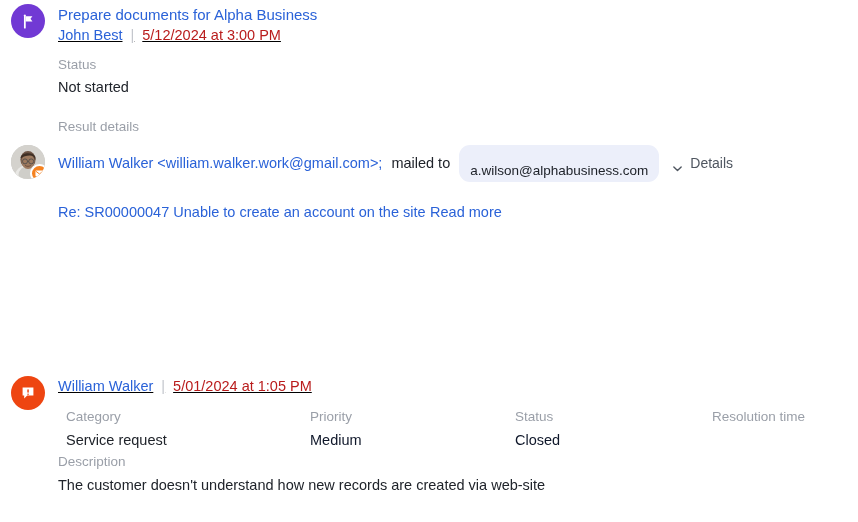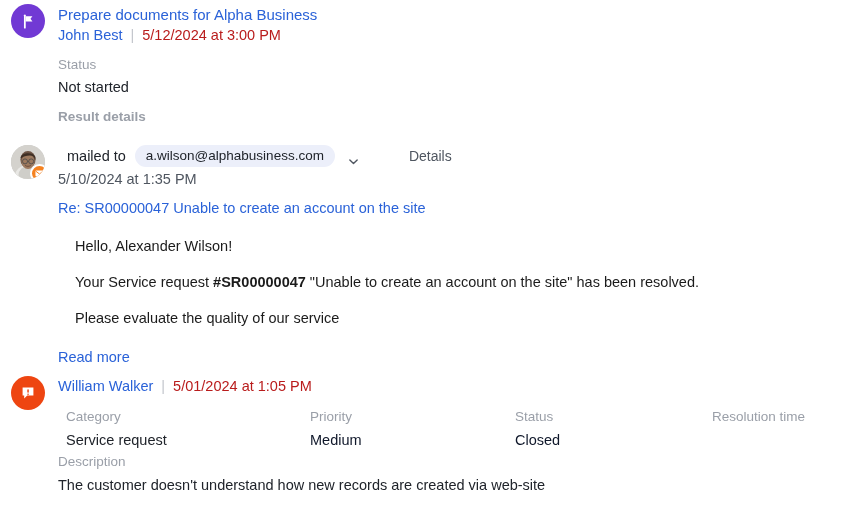--- a/index.html
+++ b/index.html
@@ -92,20 +92,21 @@
     line-height: 21px;
     text-decoration: none;
     cursor: pointer;
   }
 
   .meta-line {
     line-height: 21px;
     white-space: nowrap;
     display: flex;
     align-items: flex-start;
+    text-decoration: underline;
   }
   .author-link {
     color: #2a62d8;
     font-size: 14.5px;
     text-decoration: none;
     cursor: pointer;
   }
   .meta-sep {
     color: #c3c6cc;
     font-size: 14.5px;
@@ -130,21 +131,21 @@
   }
   .field-value.is-link {
     color: #0f172a;
     cursor: pointer;
   }
 
   
   #entry-task { top: 4px; }
   #entry-task .field-status-label { margin-top: 9px; }
   #entry-task .field-status-value { margin-top: 3px; }
-  #entry-task .field-result-label { margin-top: 10px; font-weight: bold; }
+  #entry-task .field-result-label { margin-top: 20px; }
 
   
   #entry-email { top: 145px; }
   .email-head {
     display: flex;
     align-items: center;
     line-height: 21px;
     white-space: nowrap;
   }
   .email-from {
@@ -154,35 +155,34 @@
     cursor: pointer;
   }
   .mailed-to {
     color: #20242b;
     font-size: 14.5px;
     margin-left: 9px;
   }
   .chip {
     display: inline-block;
     margin-left: 9px;
-    padding: 3px 11px 4px;
+    padding: 18px 11px 4px;
     border-radius: 11px;
     background: #eceffa;
     color: #20242b;
     font-size: 13.5px;
     line-height: 15px;
     cursor: pointer;
     text-align: center;
   }
   .details-toggle {
     display: flex;
     align-items: flex-end;
     margin-left: 13px;
     cursor: pointer;
-    gap: 43px;
   }
   .details-label {
     color: #4f5660;
     font-size: 14px;
     margin-left: 7px;
   }
   .chev {
     width: 11px;
     height: 11px;
     display: block;
@@ -302,39 +302,34 @@
               <path d="M1.3 1.6l4.7 3.6 4.7-3.6" stroke="#f58220" stroke-width="1.3" fill="none" stroke-linecap="round" stroke-linejoin="round"></path>
             </svg>
           </div>
         </div>
       </div>
     </div>
 
     <div class="entry-body">
 
       <div class="email-head">
+        <a class="email-from">William Walker &lt;william.walker.work@gmail.com&gt;;</a>
         <span class="mailed-to">mailed to</span>
         <span class="chip">a.wilson@alphabusiness.com</span>
         <span class="details-toggle">
           <svg class="chev" viewBox="0 0 12 12" aria-hidden="true">
             <path d="M2 4.3l4 4 4-4" stroke="#4f5660" stroke-width="1.5" fill="none" stroke-linecap="round" stroke-linejoin="round"></path>
           </svg>
           <span class="details-label">Details</span>
         </span>
       </div>
 
-      <div class="email-date">5/10/2024 at 1:35 PM</div>
 
       <a class="email-subject">Re: SR00000047 Unable to create an account on the site</a>
 
-      <div class="email-body">
-        <p>Hello, Alexander Wilson!</p>
-        <p><span>Your Service request </span><b>#SR00000047</b><span> "Unable to create an account on the site" has been resolved.</span></p>
-        <p>Please evaluate the quality of our service</p>
-      </div>
 
       <a class="read-more">Read more</a>
     </div>
   </div>
 
   <div class="entry" id="entry-case">
 
     <div class="entry-avatar">
       <div class="av-circle av-red">
         <svg width="16" height="16" viewBox="0 0 16 16" aria-hidden="true">

